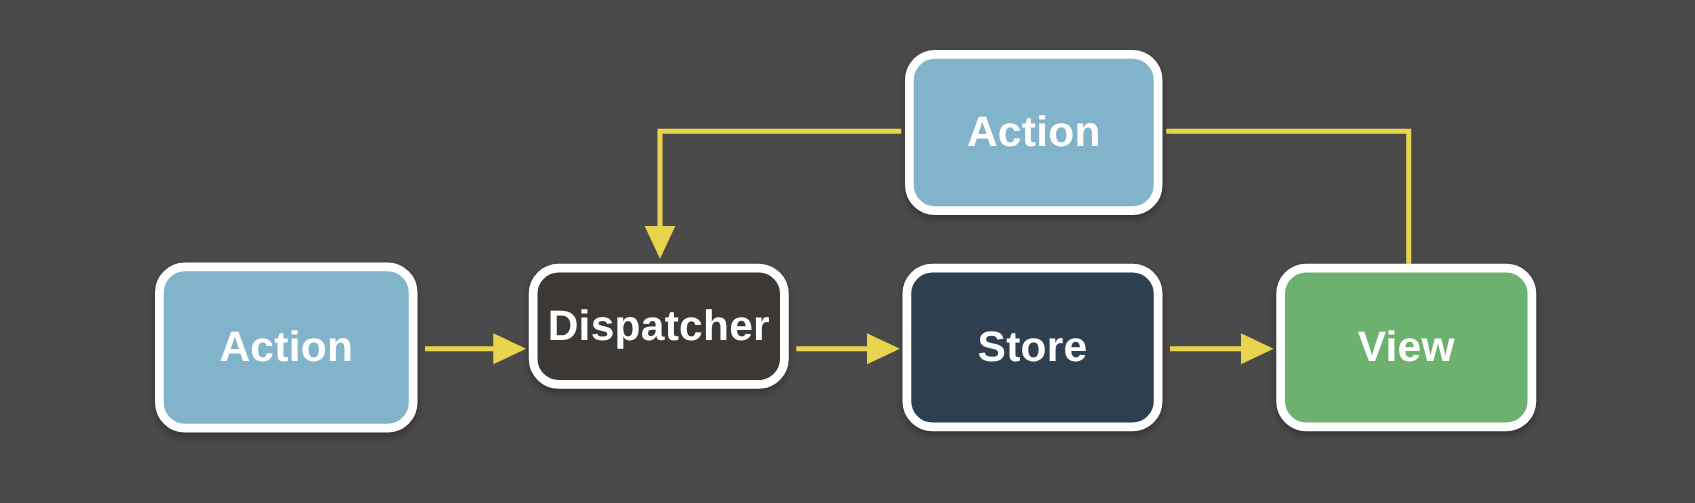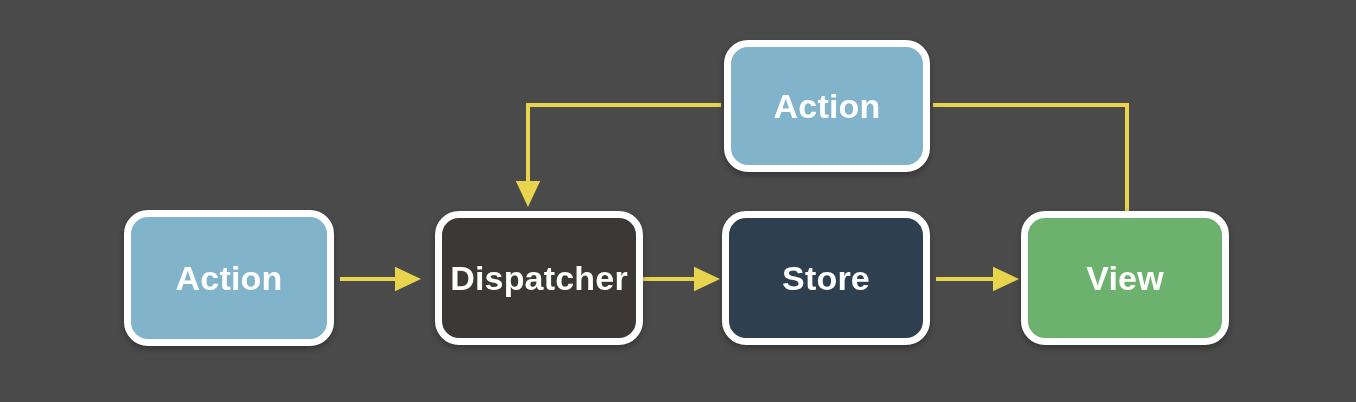--- a/index.html
+++ b/index.html
@@ -42,21 +42,21 @@
     color: #ffffff;
     font-size: 34px;
     font-weight: bold;
     letter-spacing: 0.2px;
     line-height: 1;
     text-align: center;
     white-space: nowrap;
   }
   
   #node-action-left   { left: 124px; top: 210px; width: 210px; height: 136px; }
-  #node-dispatcher    { left: 423px; top: 211px; width: 208px; height: 134px; margin-left: 12px; }
+  #node-dispatcher    { left: 423px; top: 211px; width: 208px; height: 100px; }
   #node-store         { left: 722px; top: 211px; width: 208px; height: 134px; }
   #node-view          { left: 1021px; top: 211px; width: 208px; height: 134px; }
   #node-action-top    { left: 724px; top: 40px;  width: 206px; height: 132px; }
 </style>
 </head>
 <body>
 
 <div id="diagram-canvas">
 
   <svg class="edge-layer" viewBox="0 0 1356 402" width="1356" height="402" aria-hidden="true">

